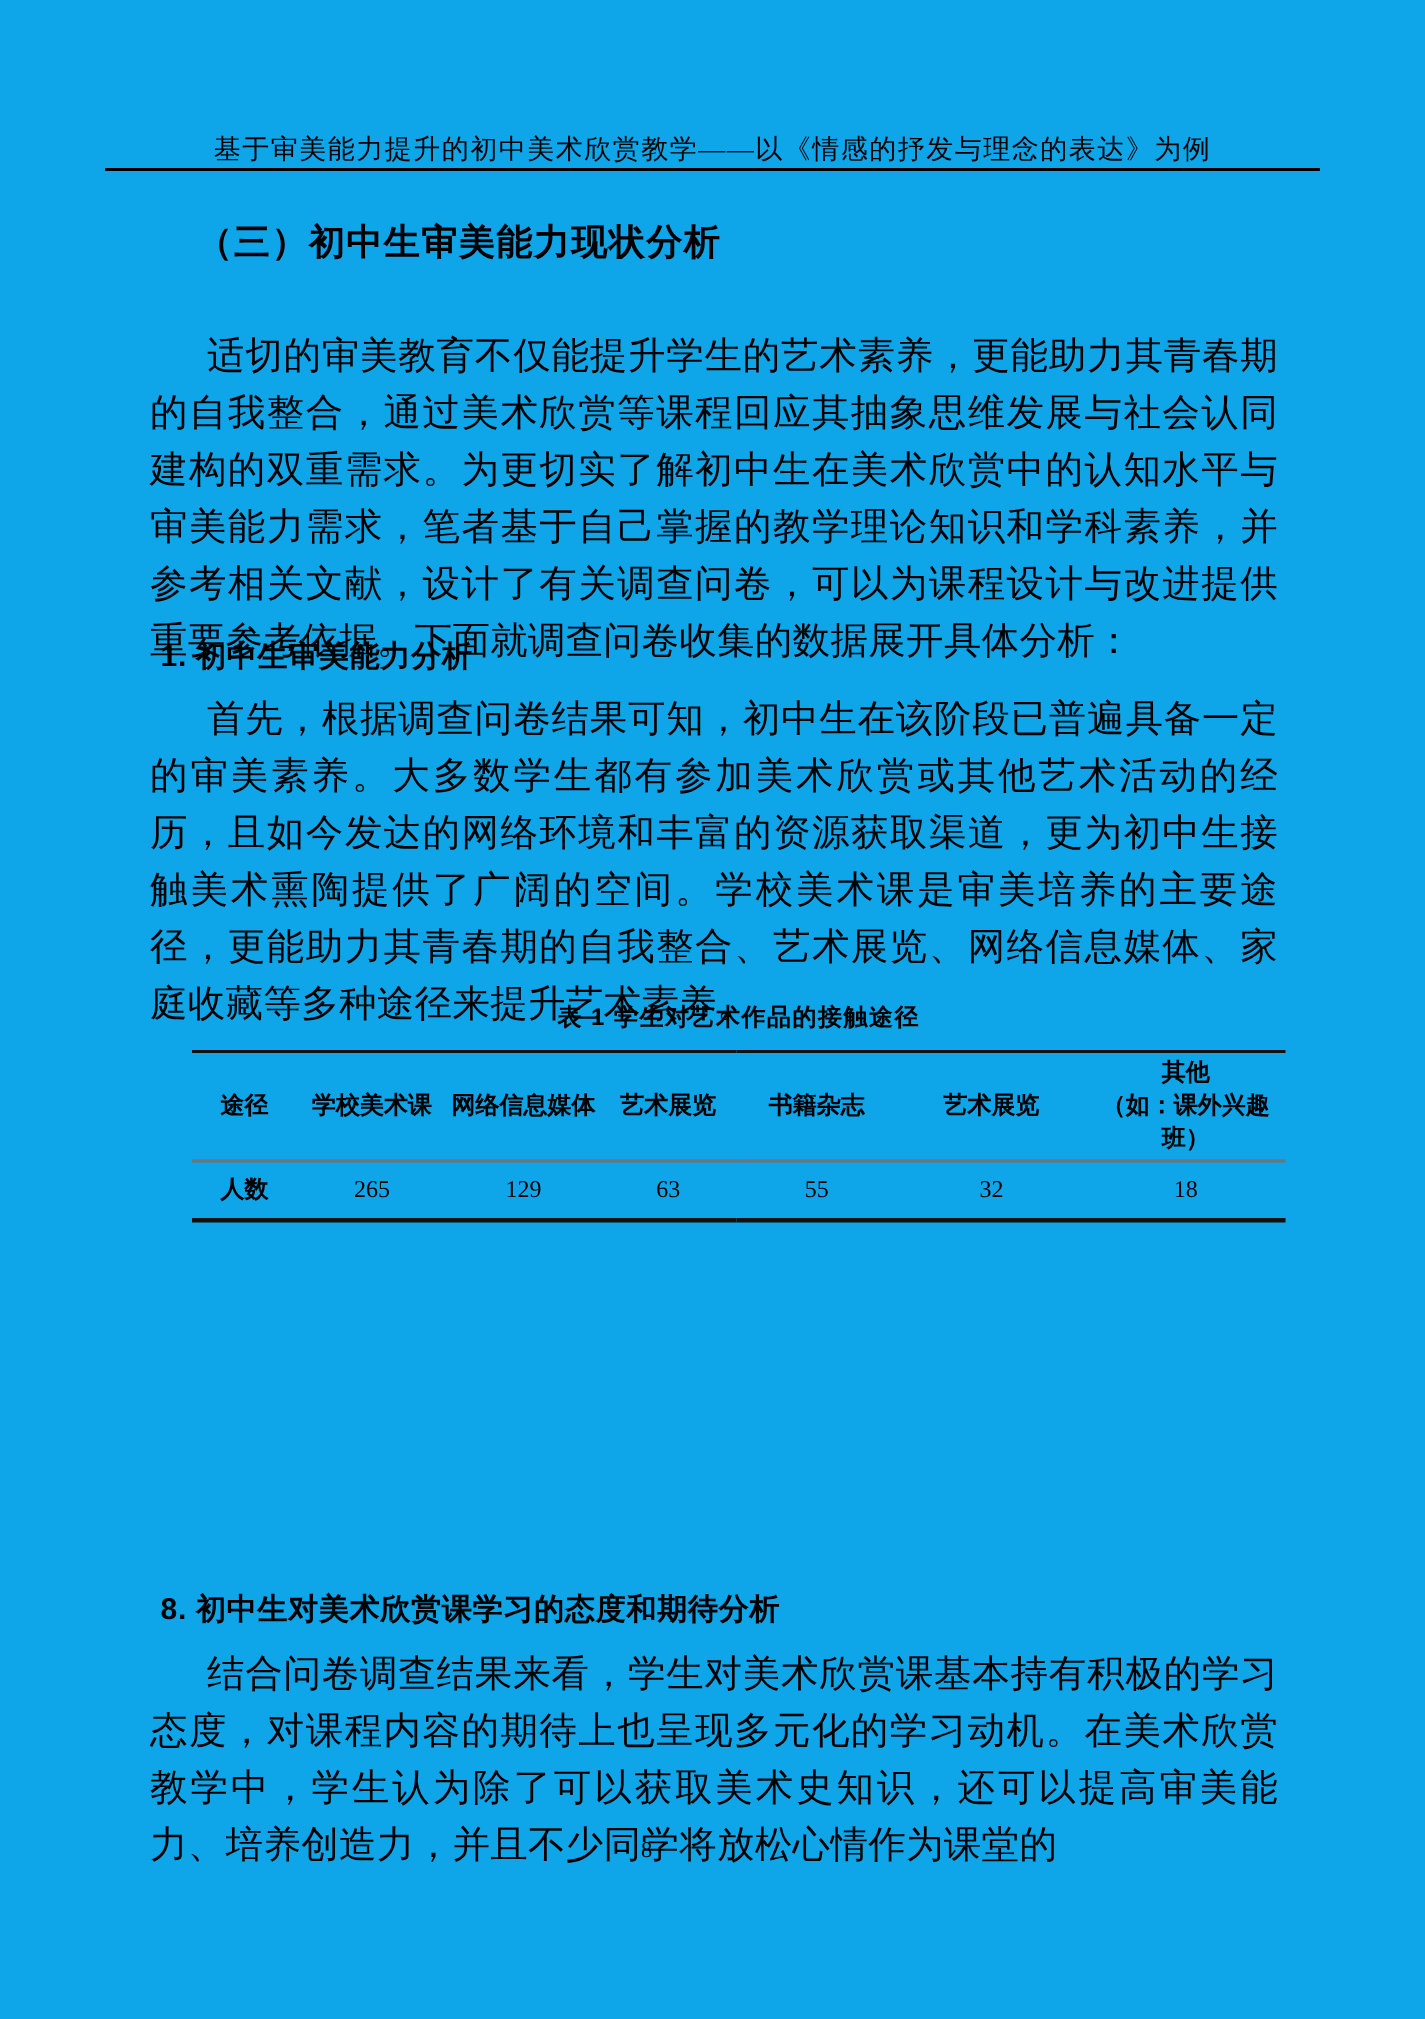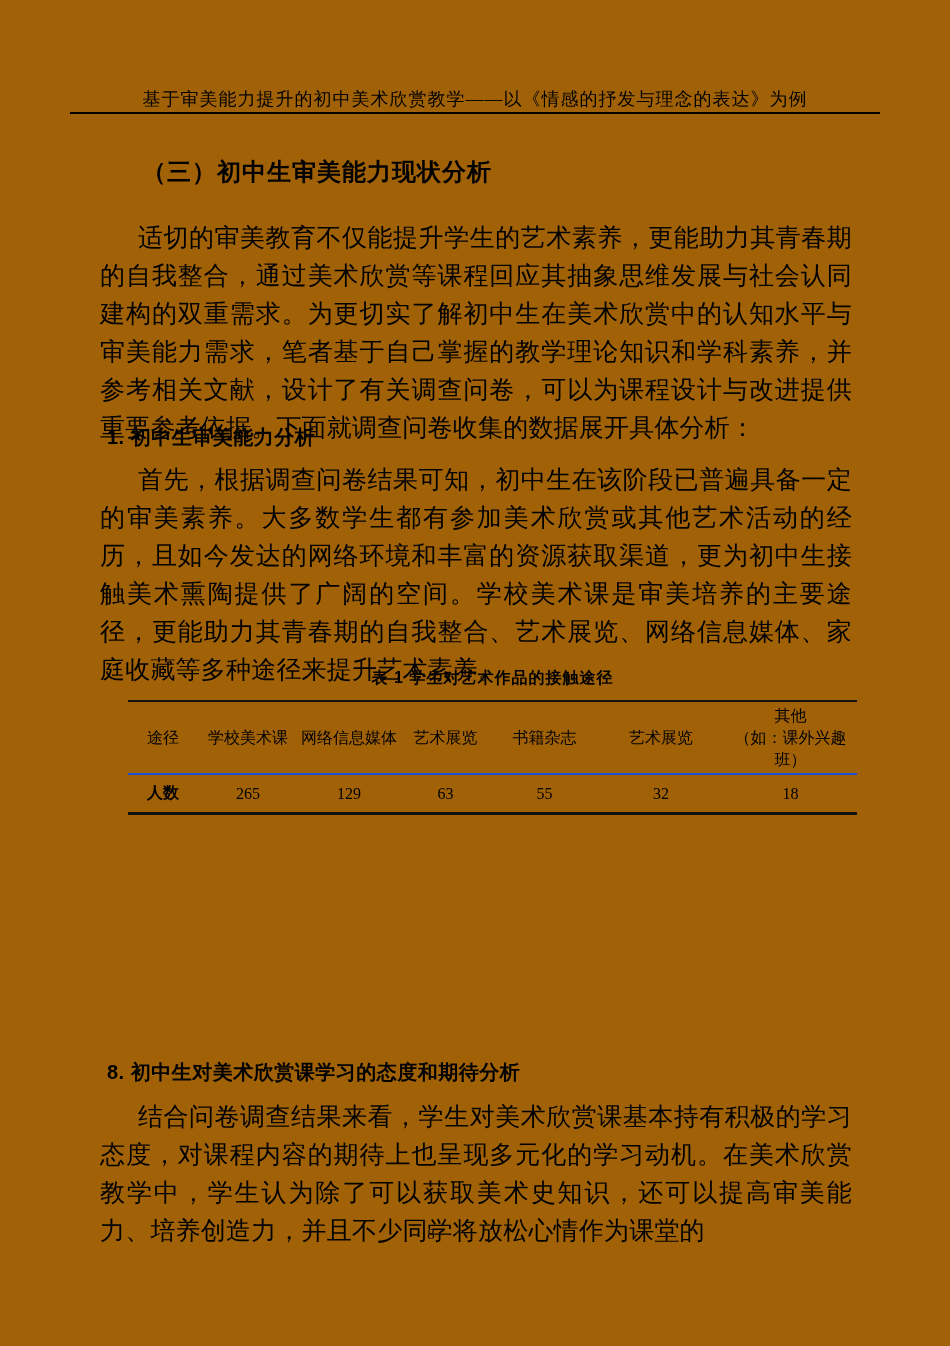--- a/index.html
+++ b/index.html
@@ -4,21 +4,21 @@
 <style>
   html, body {
     margin: 0;
     padding: 0;
     background: #ffffff;
   }
   .page {
     position: relative;
     width: 950px;
     height: 1346px;
-    background: #a16207;
+    background: #0ea5e9;
     color: #000000;
     font-family: "Liberation Serif", serif;
     overflow: hidden;
   }
   .running-header-title {
     position: absolute;
     top: 87px;
     left: 0;
     width: 950px;
     text-align: center;
@@ -31,21 +31,21 @@
     top: 112px;
     left: 70px;
     width: 810px;
     height: 0;
     border-top: 2px solid #000000;
   }
   .h1 {
     position: absolute;
     top: 144px;
     left: 130px;
-    margin: 12px;
+    margin: 1px;
     font-family: "Liberation Sans", sans-serif;
     font-weight: 700;
     font-size: 24px;
     letter-spacing: 1px;
   }
   .h2 {
     position: absolute;
     left: 107px;
     margin: 0;
     font-family: "Liberation Sans", sans-serif;
@@ -90,23 +90,23 @@
     border-collapse: collapse;
     table-layout: fixed;
     border-top: 2px solid #111111;
     border-bottom: 3px solid #111111;
   }
   .data-table th {
     height: 67px;
     vertical-align: middle;
     text-align: center;
     padding: 2px 0;
-    border-bottom: 2px solid #1d4ed8;
+    border-bottom: 2px solid #737373;
     font-family: "Liberation Sans", sans-serif;
-    font-weight: 400;
+    font-weight: 700;
     font-size: 16px;
     line-height: 22px;
   }
   .data-table th.wrap-cell {
     white-space: pre-line;
   }
   .data-table td {
     height: 37px;
     vertical-align: middle;
     text-align: center;

